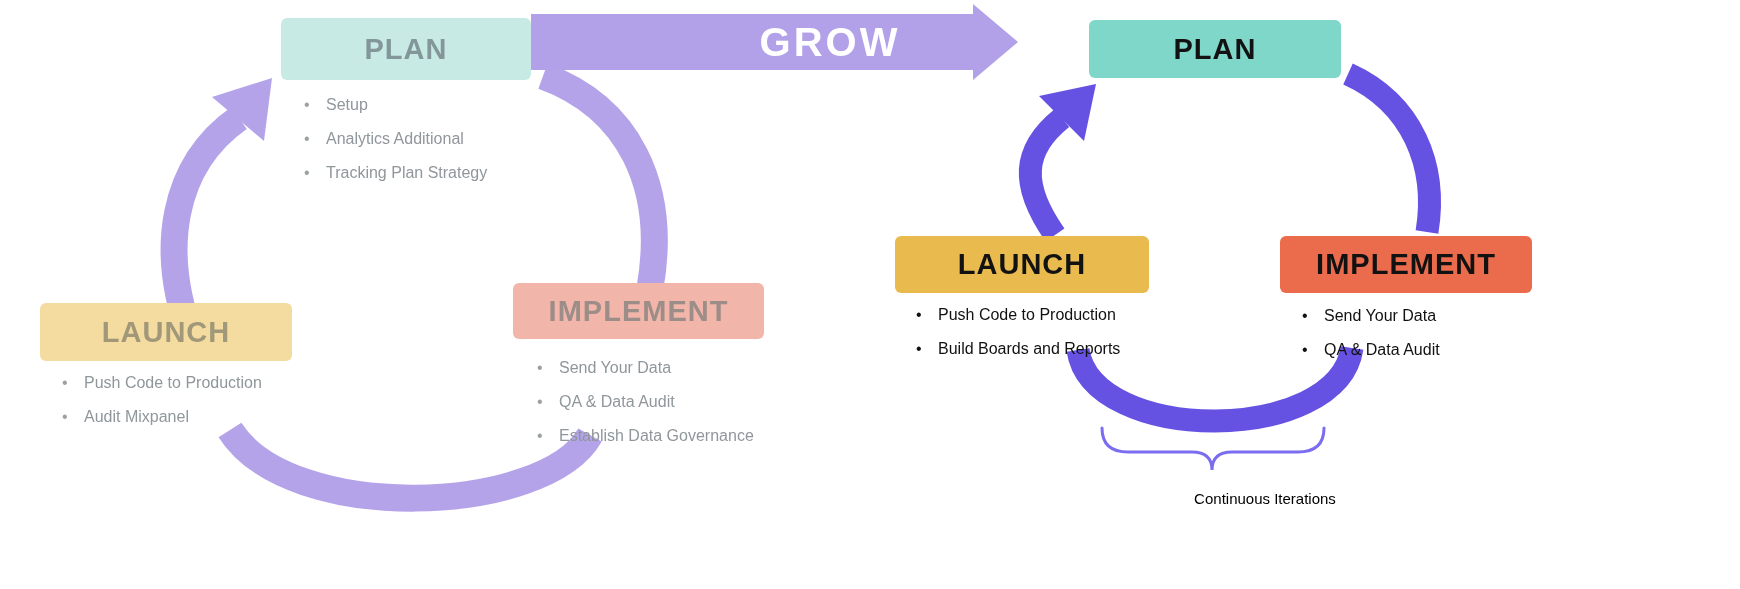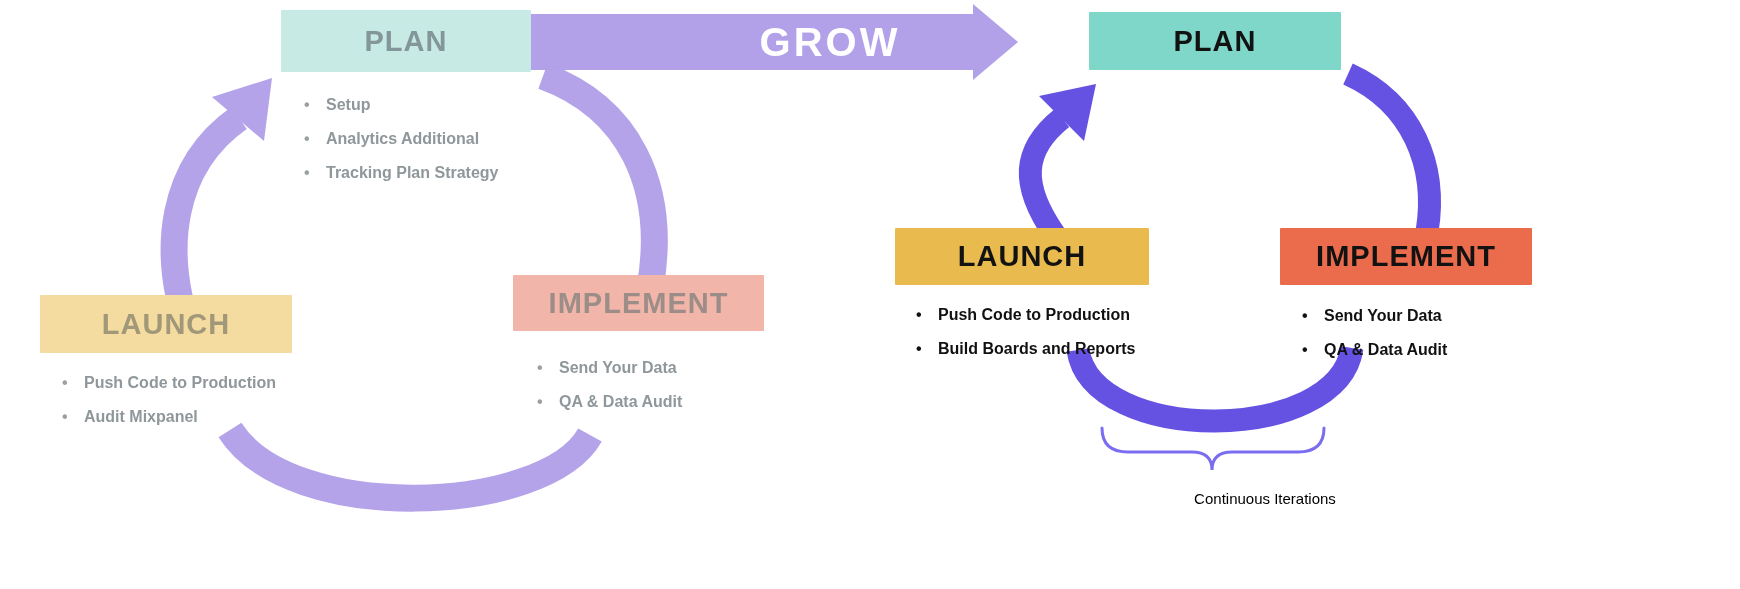--- a/index.html
+++ b/index.html
@@ -8,35 +8,36 @@
     width:1740px;height:589px;
     background:#ffffff;
     font-family:"Liberation Sans", sans-serif;
     overflow:hidden;
   }
   .arrow-layer{position:absolute;left:0;top:0;width:1740px;height:589px;z-index:1;}
   .box{
     position:absolute;z-index:3;
     display:flex;align-items:center;justify-content:center;
     font-weight:700;font-size:29px;letter-spacing:1px;
-    border-radius:1px;
+    border-radius:6px;
+    margin-top:8px;
   }
   
   .lp{left:281px;top:10px;width:250px;height:62px;background:#c7ebe4;color:#83969a;}
   .li{left:513px;top:275px;width:251px;height:56px;background:#f1b6a9;color:#9c8d88;}
   .ll{left:40px;top:295px;width:252px;height:58px;background:#f4db9f;color:#a09879;}
   
   .rp{left:1089px;top:12px;width:252px;height:58px;background:#7fd7ca;color:#121212;}
   .rl{left:895px;top:228px;width:254px;height:57px;background:#e9bb4e;color:#121212;}
   .ri{left:1280px;top:228px;width:252px;height:57px;background:#ea6c4d;color:#121212;}
 
   ul.bullets{
     position:absolute;z-index:3;
     list-style:none;margin:0;padding:0;
-    font-size:16px;line-height:20px;font-weight:bold;
+    font-size:16px;line-height:20px;
   }
   ul.bullets li{position:relative;padding-left:26px;margin-bottom:14px;white-space:nowrap;}
   ul.bullets li::before{content:"\2022";position:absolute;left:4px;top:0;}
   ul.gray{color:#8f979b;}
   ul.gray li::before{color:#9aa0a4;}
   ul.dark{color:#111111;}
   ul.dark li::before{color:#111111;}
 
   .lp-b{left:300px;top:95px;}
   .li-b{left:533px;top:358px;}
@@ -89,20 +90,21 @@
   <ul class="bullets gray lp-b">
     <li>Setup</li>
     <li>Analytics Additional</li>
     <li>Tracking Plan Strategy</li>
   </ul>
 
   <div class="box li">IMPLEMENT</div>
   <ul class="bullets gray li-b">
     <li>Send Your Data</li>
     <li>QA &amp; Data Audit</li>
+    <li>Establish Data Governance</li>
   </ul>
 
   <div class="box ll">LAUNCH</div>
   <ul class="bullets gray ll-b">
     <li>Push Code to Production</li>
     <li>Audit Mixpanel</li>
   </ul>
 
   <div class="box rp">PLAN</div>
 

